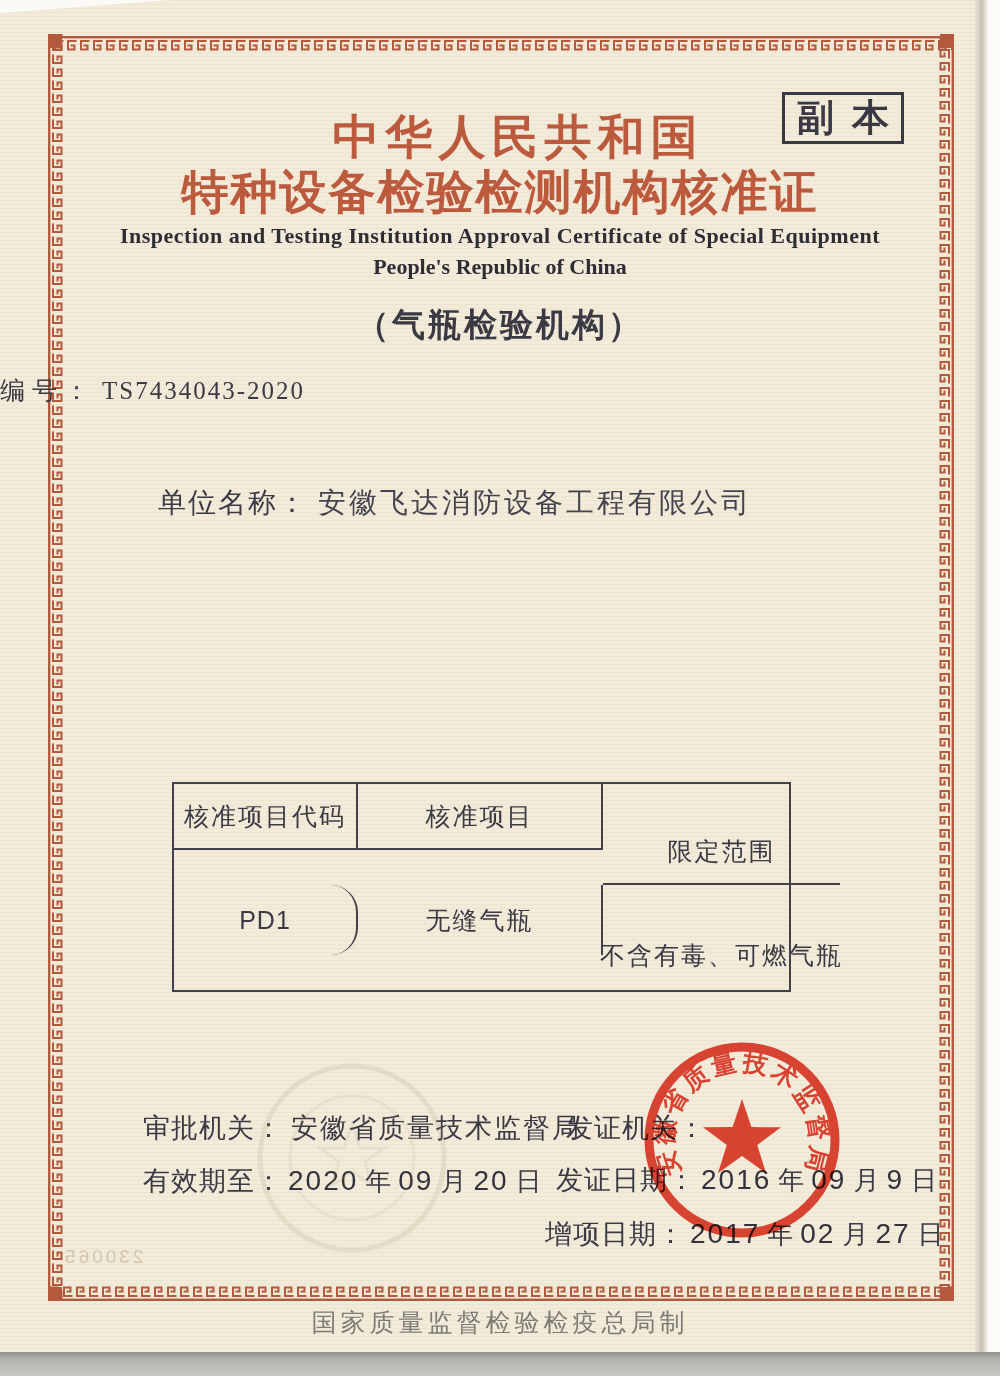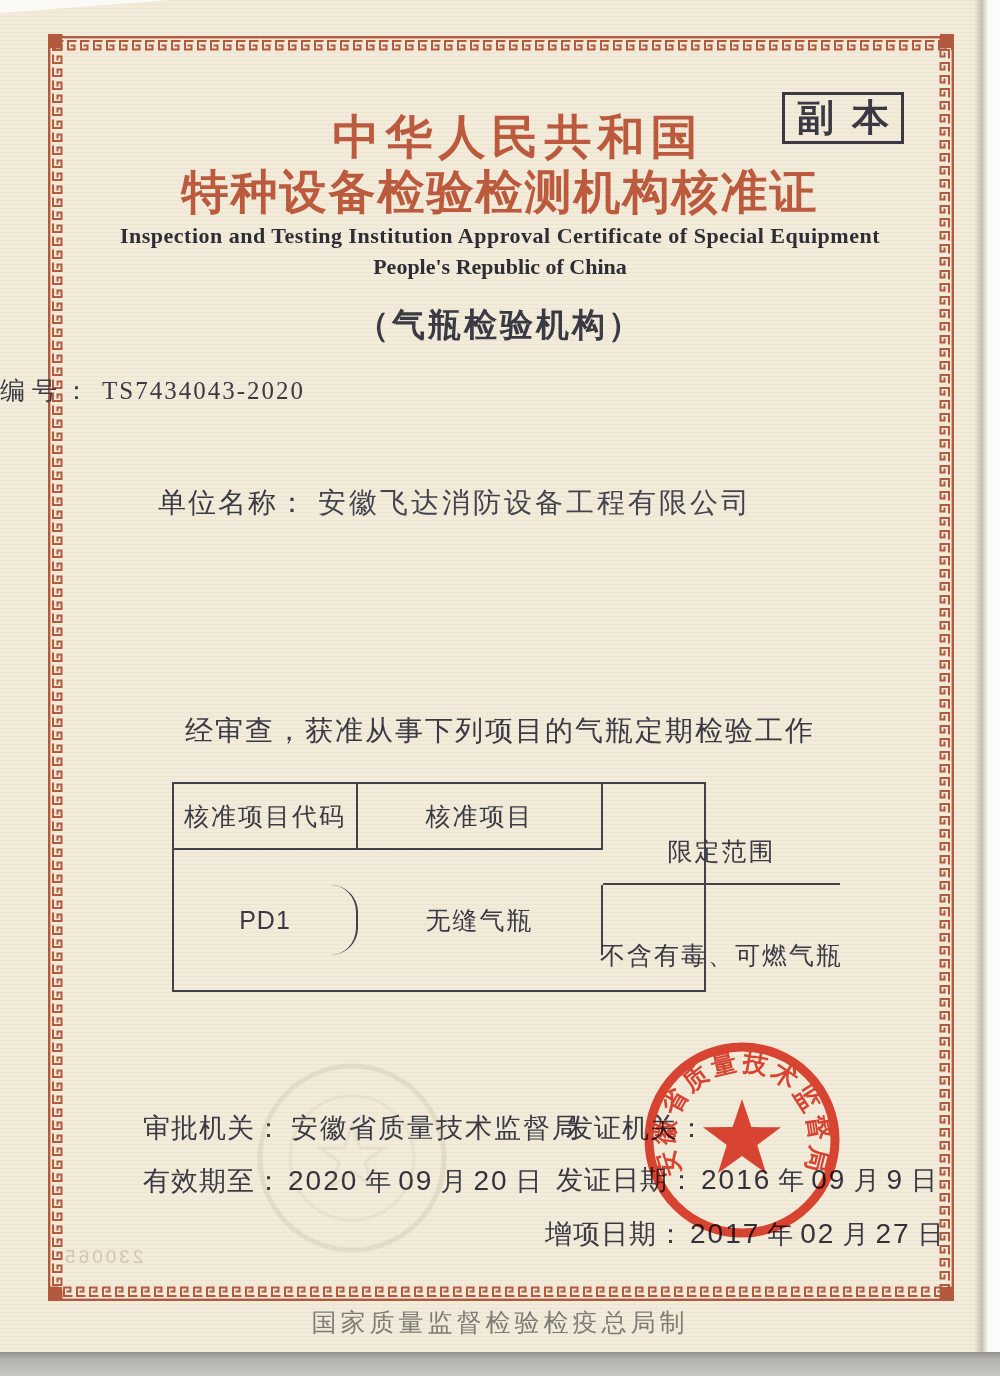--- a/index.html
+++ b/index.html
@@ -47,21 +47,21 @@
   
   .fieldline{font-size:28px;letter-spacing:2px;z-index:2;white-space:nowrap;}
   .unit-name{left:158px;top:484px;}
   .unit-addr{left:158px;top:539px;}
   .fieldline .val{margin-left:10px;letter-spacing:3px;color:#45444e;}
 
   .statement{top:712px;font-size:28px;letter-spacing:2px;z-index:2;}
 
   
   .cert-table{
-    left:172px;top:782px;width:534px;z-index:2;
+    left:172px;top:782px;width:619px;z-index:2;
     display:grid;grid-template-columns:184px 245px 237px;
     border:2px solid #42414a;box-sizing:border-box;
   }
   .cert-table .cell{
     display:flex;align-items:center;justify-content:center;
     font-size:25px;letter-spacing:2px;white-space:nowrap;
     border-right:2px solid #42414a;border-bottom:2px solid #42414a;
     box-sizing:border-box;
   }
   .cert-table .cell:nth-child(3n){border-right:none;margin-top:35px;}
@@ -140,21 +140,20 @@
   <div class="abs ctr org-type">（气瓶检验机构）</div>
 
   <div class="abs cert-no">
     <span class="lbl">编号：</span><span class="val">TS7434043-2020</span>
   </div>
 
   <div class="abs fieldline unit-name">
     <span class="lbl">单位名称：</span><span class="val">安徽飞达消防设备工程有限公司</span>
   </div>
 
-  <div class="abs ctr statement">经审查，获准从事下列项目的气瓶定期检验工作</div>
 
   <div class="abs cert-table">
     <div class="cell hdr">核准项目代码</div>
     <div class="cell hdr">核准项目</div>
     <div class="cell hdr">限定范围</div>
     <div class="cell row mono">PD1</div>
     <div class="cell row">无缝气瓶</div>
     <div class="cell row">不含有毒、可燃气瓶</div>
   </div>
 

